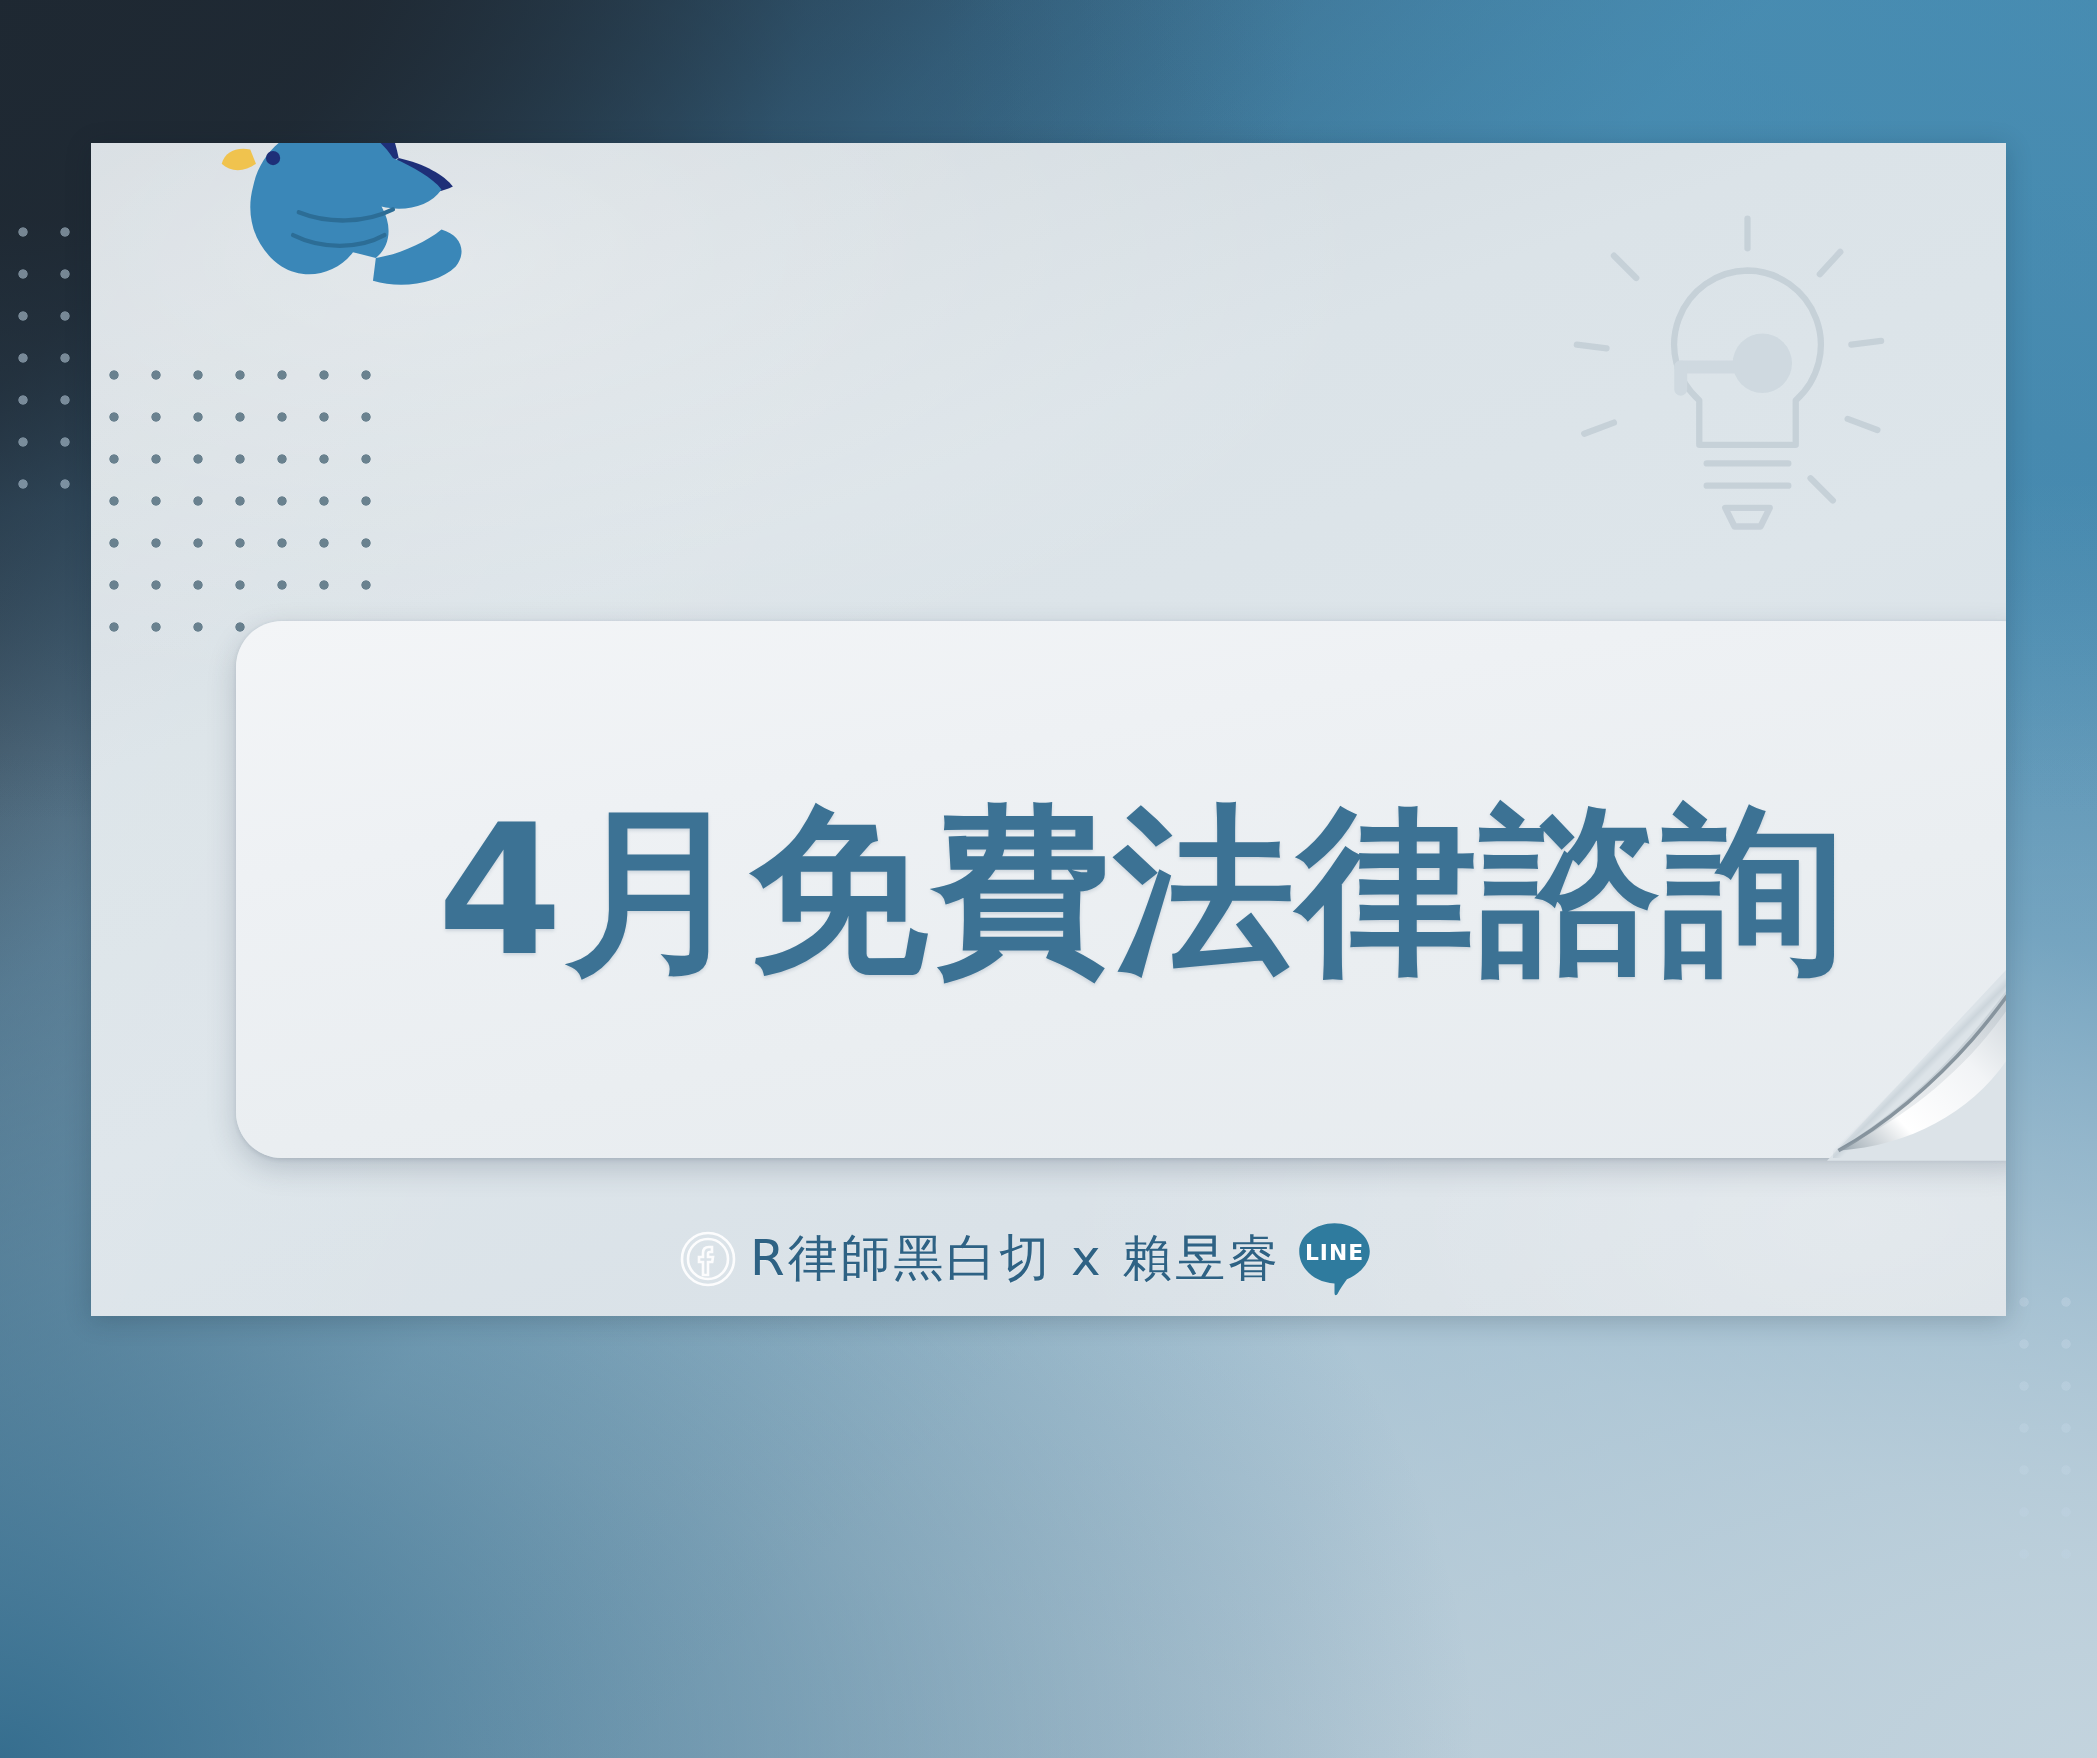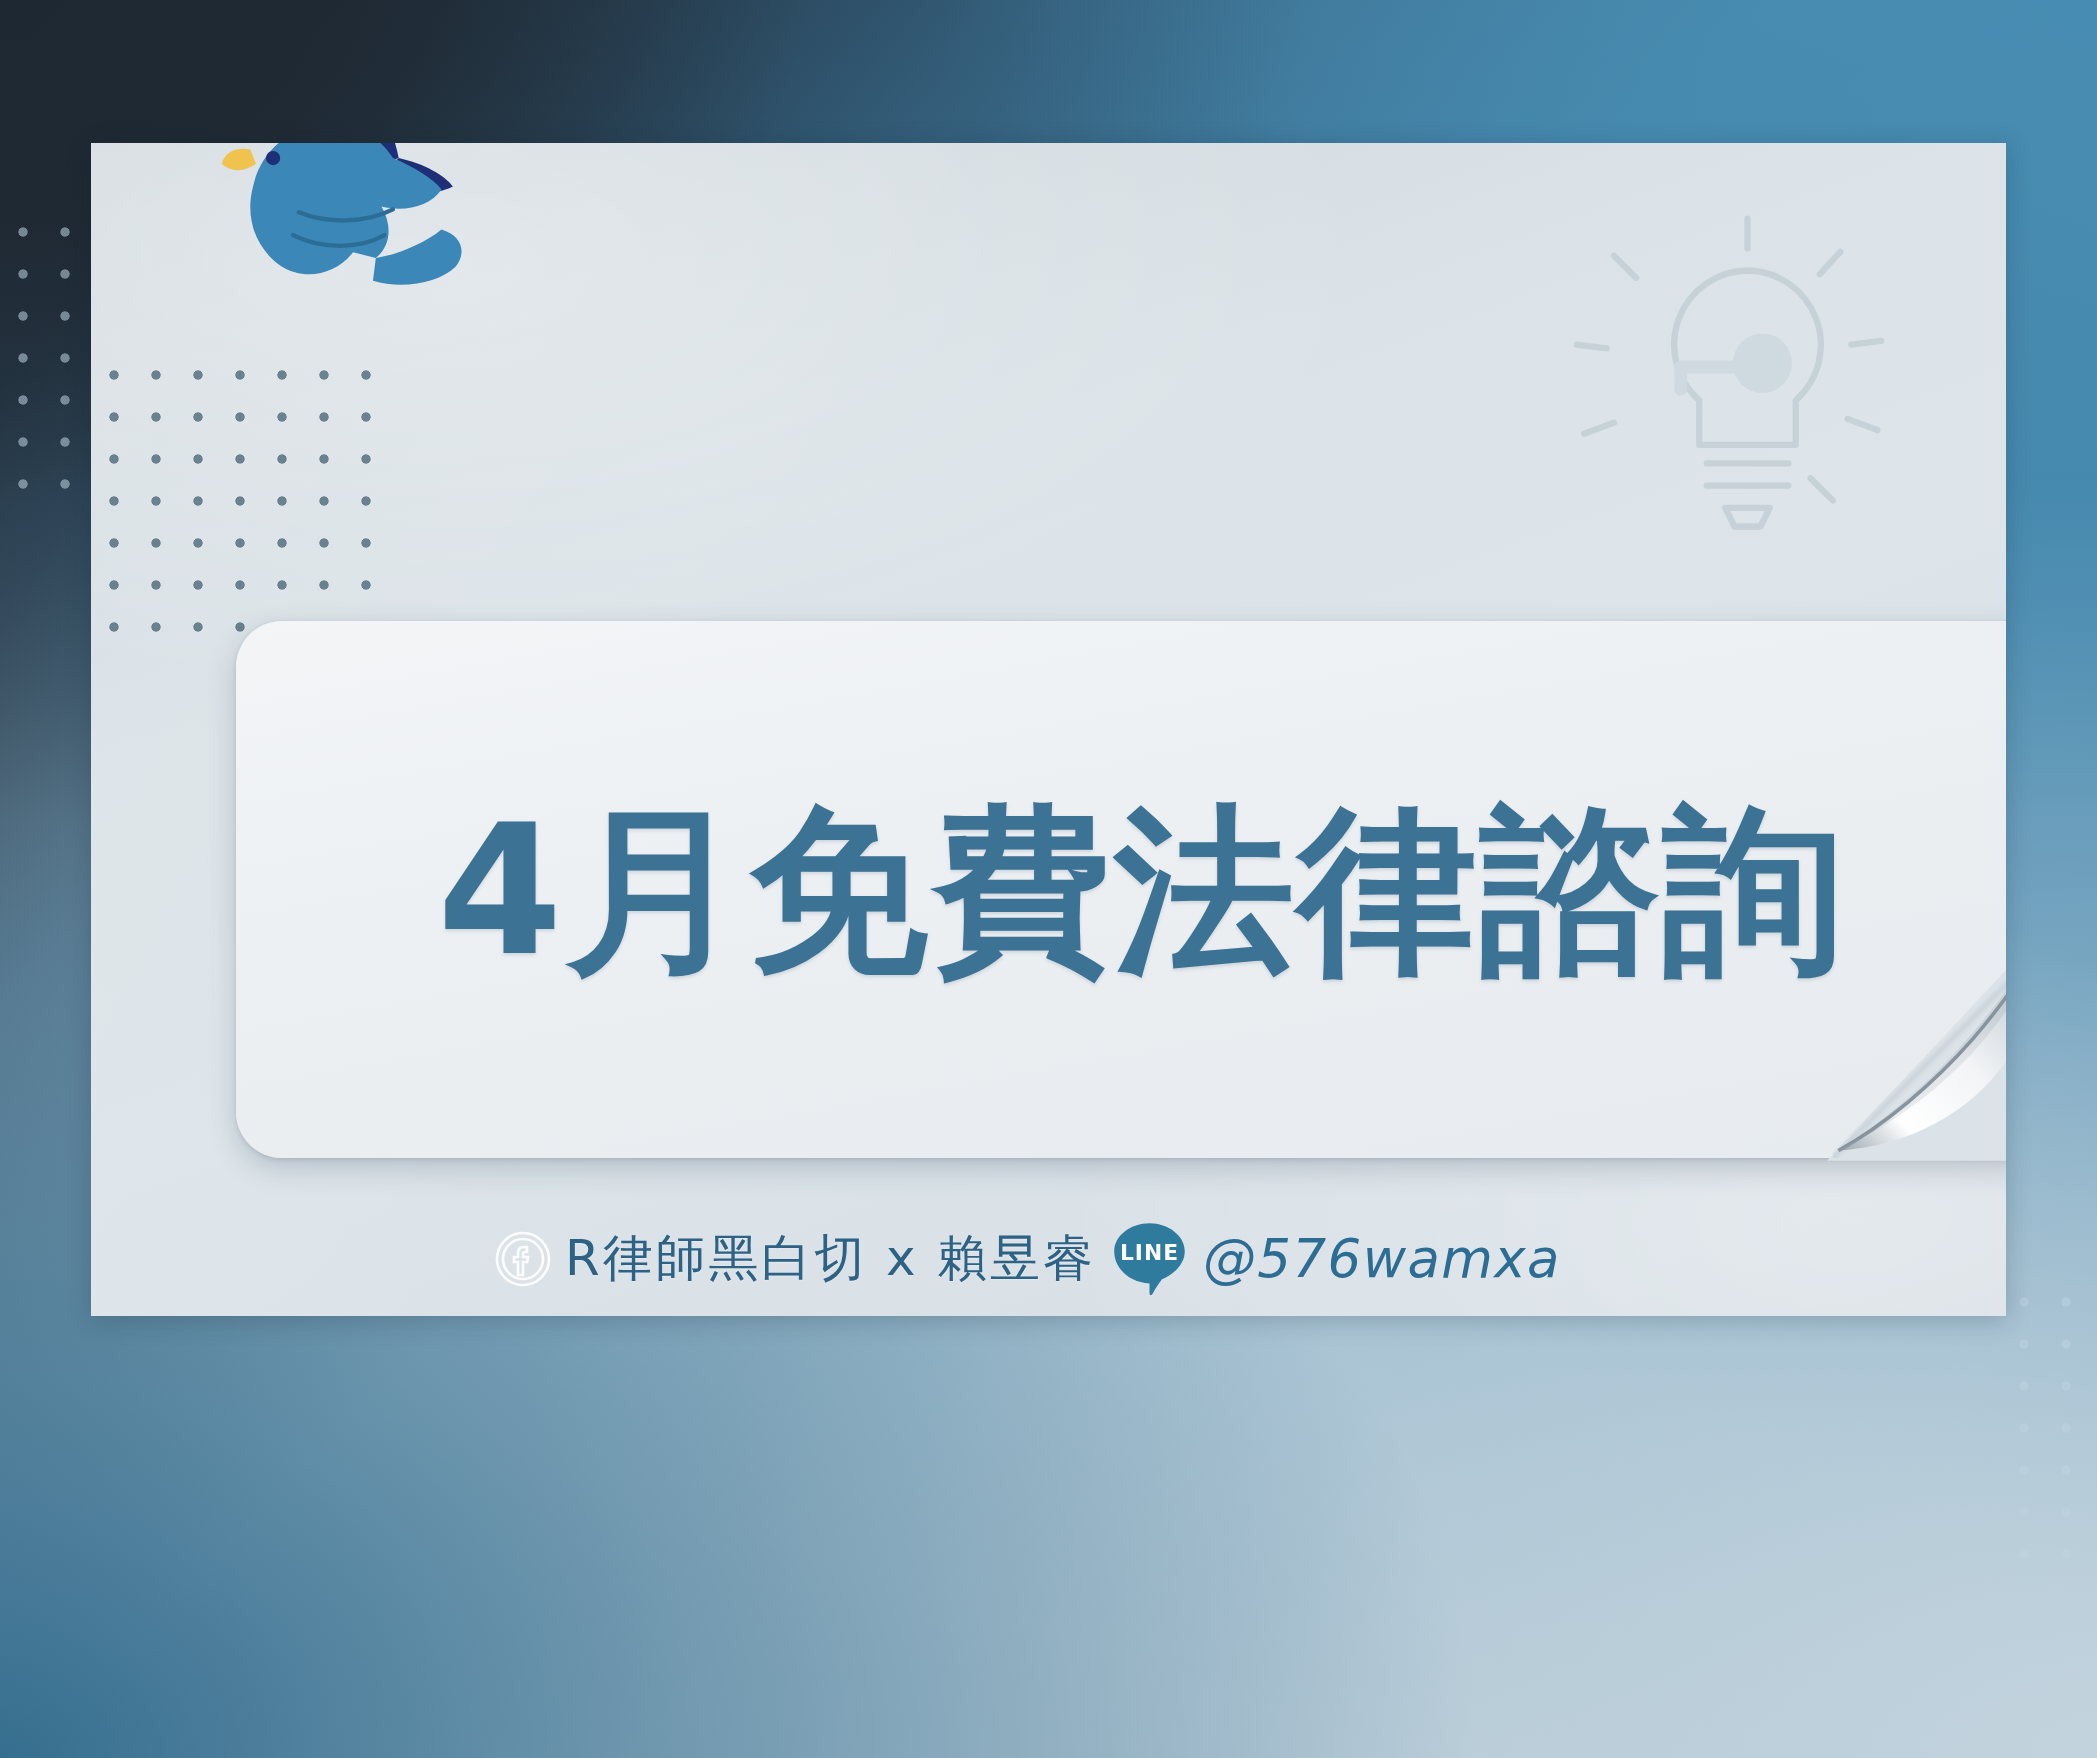--- a/index.html
+++ b/index.html
@@ -250,16 +250,15 @@
     </span>
     <span id="footer-name">R律師黑白切 x 賴昱睿</span>
     <span id="line-badge">
       <svg viewBox="0 0 80 80" width="83" height="83" aria-hidden="true">
         <path d="M40 6 C58 6 74 18 74 33 C74 45 64 55 52 60 C49 64 45 70 43 74 C42 76 40 76 40 73 L40 64 C20 63 6 49 6 33 C6 18 22 6 40 6 Z" fill="#2f7b9e"></path>
         <g fill="#ffffff" font-family="DejaVu Sans, Liberation Sans, sans-serif" font-size="21" font-weight="700" letter-spacing="1">
           <text x="40" y="41" text-anchor="middle">LINE</text>
         </g>
       </svg>
     </span>
-    <span id="line-id">@576wamxa</span>
   </div>
 </div>
 
 
 </body></html>

